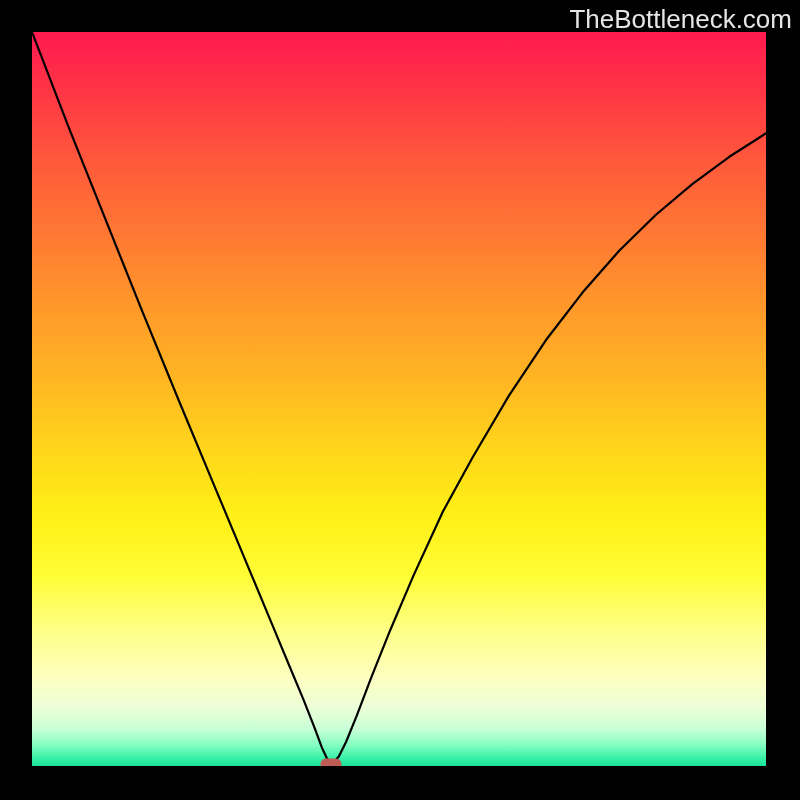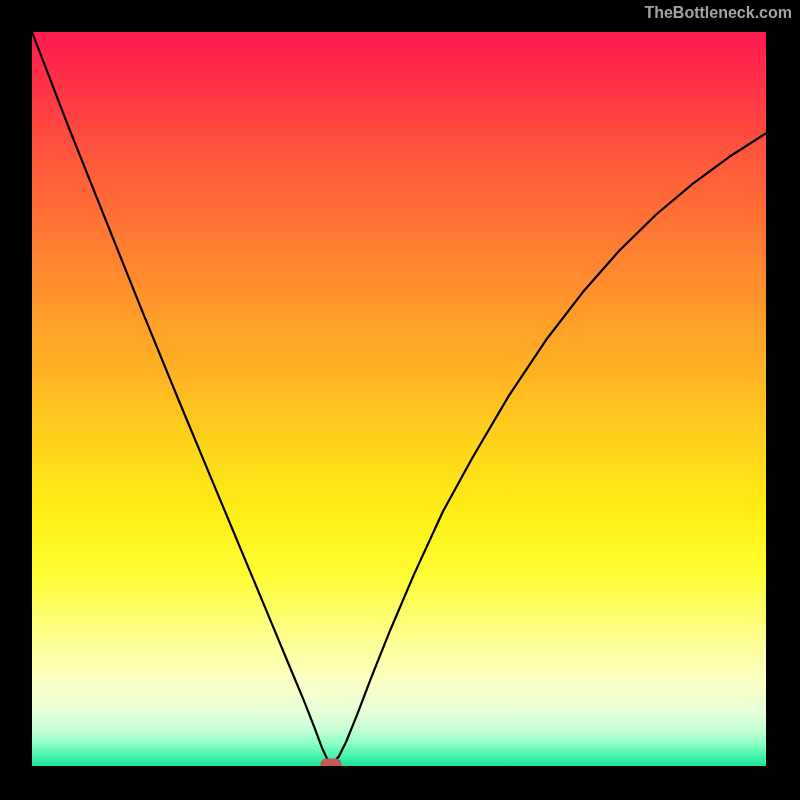--- a/index.html
+++ b/index.html
@@ -65,23 +65,23 @@
   height: 11px;
   background: #c05c56;
   border-radius: 6px;
   transform: translate(-50%, -50%);
 }
 .watermark {
   position: absolute;
   top: 4px;
   right: 8px;
   font-family: Arial, Helvetica, sans-serif;
-  font-size: 16px;
-  font-weight: 700;
-  color: #a3a3a3;
+  font-size: 26px;
+  font-weight: 400;
+  color: #e5e5e5;
 }
 </style>
 </head>
 <body>
 
 <div class="frame">
   <div class="plot-area">
     <div class="gradient"></div>
     <svg class="curve" viewBox="0 0 734 734" preserveAspectRatio="none">
       <path id="curve-path" fill="none" stroke="#000" stroke-width="2.2" stroke-linecap="round" stroke-linejoin="round" d="M0.00 0.00 L36.70 95.42 L73.40 187.17 L110.10 278.92 L146.80 368.47 L183.50 456.55 L220.20 544.63 L238.55 588.67 L256.90 632.71 L271.58 667.94 L282.59 695.83 L289.93 715.65 L295.07 726.66 L298.00 731.06 L300.94 731.06 L306.81 724.46 L314.15 709.78 L325.16 682.62 L339.11 645.92 L358.19 598.21 L381.68 543.16 L411.04 479.30 L440.40 425.72 L477.10 363.33 L513.80 308.28 L550.50 260.57 L587.20 218.73 L623.90 182.77 L660.60 151.94 L697.30 124.78 L734.00 101.29"></path>

